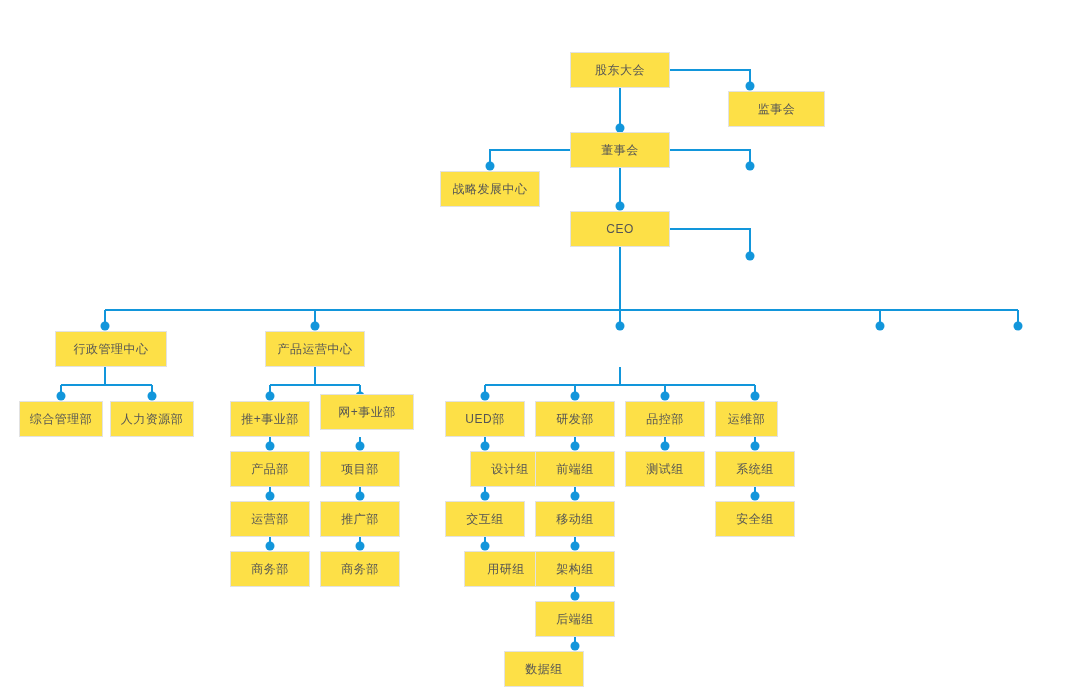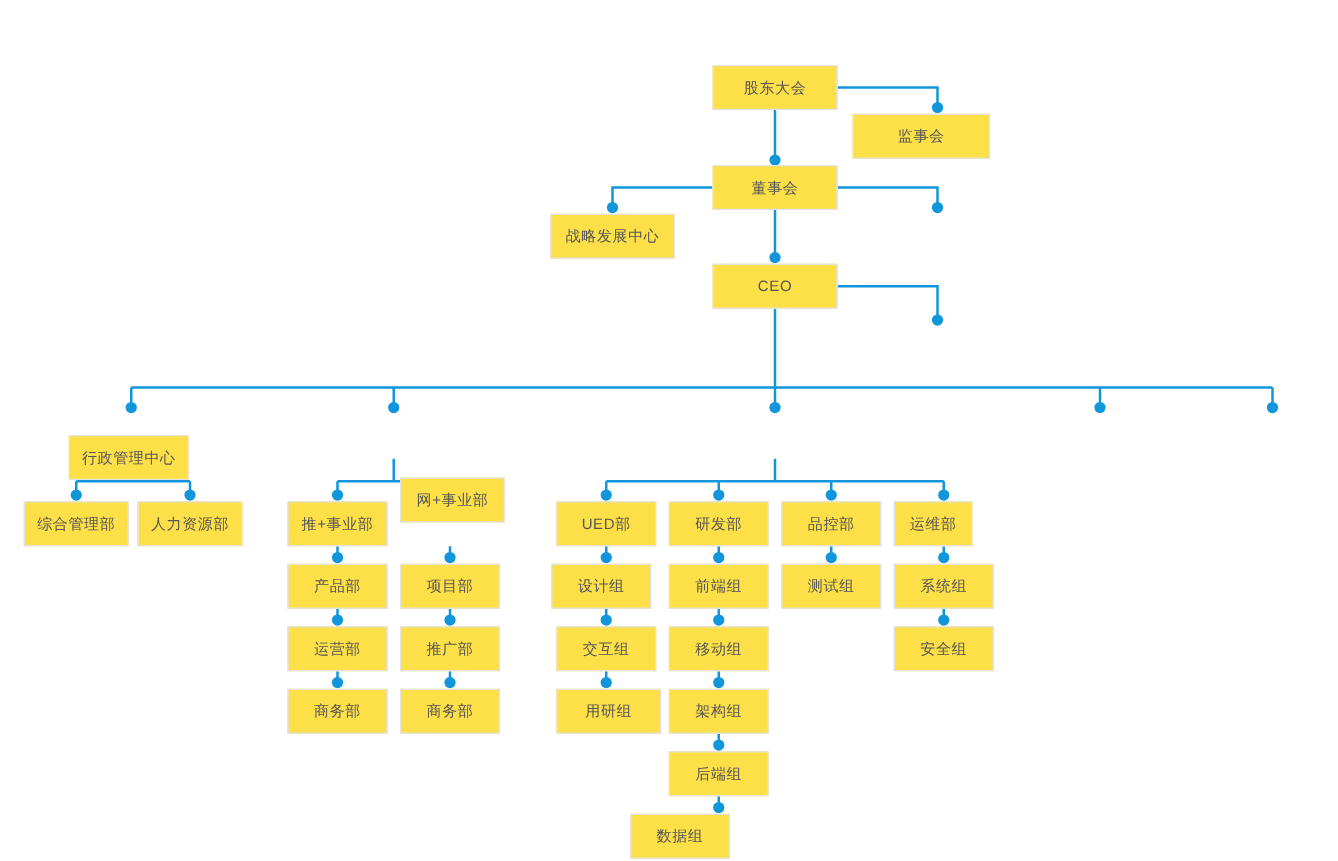--- a/index.html
+++ b/index.html
@@ -68,43 +68,44 @@
         <circle cx="575" cy="546" r="4.5"></circle>
       <circle cx="575" cy="596" r="4.5"></circle>
         <circle cx="575" cy="646" r="4.5"></circle>
       <circle cx="665" cy="446" r="4.5"></circle>
       <circle cx="755" cy="446" r="4.5"></circle>
         <circle cx="755" cy="496" r="4.5"></circle>
     </g>
   </svg>
 
   <div class="node" style="left:570px;top:52px;width:100px">股东大会</div>
-  <div class="node" style="left:682px;top:91px;width:110px">监事会</div>
+  <div class="node" style="left:728px;top:91px;width:97px">监事会</div>
   <div class="node" style="left:570px;top:132px;width:100px">董事会</div>
   <div class="node" style="left:440px;top:171px;width:100px">战略发展中心</div>
   <div class="node" style="left:570px;top:211px;width:100px">CEO</div>
 
-  <div class="node" style="left:55px;top:348px;width:96px">行政管理中心</div>
+  <div class="node" style="left:55px;top:331px;width:112px">行政管理中心</div>
+  <div class="node" style="left:265px;top:331px;width:100px">产品运营中心</div>
 
   <div class="node" style="left:19px;top:401px;width:84px">综合管理部</div>
   <div class="node" style="left:110px;top:401px;width:84px">人力资源部</div>
 
   <div class="node" style="left:230px;top:401px;width:80px">推+事业部</div>
   <div class="node" style="left:230px;top:451px;width:80px">产品部</div>
   <div class="node" style="left:230px;top:501px;width:80px">运营部</div>
   <div class="node" style="left:230px;top:551px;width:80px">商务部</div>
-  <div class="node" style="left:320px;top:382px;width:84px">网+事业部</div>
+  <div class="node" style="left:320px;top:394px;width:94px">网+事业部</div>
   <div class="node" style="left:320px;top:451px;width:80px">项目部</div>
   <div class="node" style="left:320px;top:501px;width:80px">推广部</div>
   <div class="node" style="left:320px;top:551px;width:80px">商务部</div>
 
   <div class="node" style="left:445px;top:401px;width:80px">UED部</div>
-  <div class="node" style="left:441px;top:451px;width:80px">设计组</div>
+  <div class="node" style="left:470px;top:451px;width:80px">设计组</div>
   <div class="node" style="left:445px;top:501px;width:80px">交互组</div>
-  <div class="node" style="left:445px;top:551px;width:84px">用研组</div>
+  <div class="node" style="left:464px;top:551px;width:84px">用研组</div>
   <div class="node" style="left:535px;top:401px;width:80px">研发部</div>
   <div class="node" style="left:535px;top:451px;width:80px">前端组</div>
   <div class="node" style="left:535px;top:501px;width:80px">移动组</div>
   <div class="node" style="left:535px;top:551px;width:80px">架构组</div>
   <div class="node" style="left:535px;top:601px;width:80px">后端组</div>
   <div class="node" style="left:504px;top:651px;width:80px">数据组</div>
   <div class="node" style="left:625px;top:401px;width:80px">品控部</div>
   <div class="node" style="left:625px;top:451px;width:80px">测试组</div>
   <div class="node" style="left:715px;top:401px;width:63px">运维部</div>
   <div class="node" style="left:715px;top:451px;width:80px">系统组</div>

